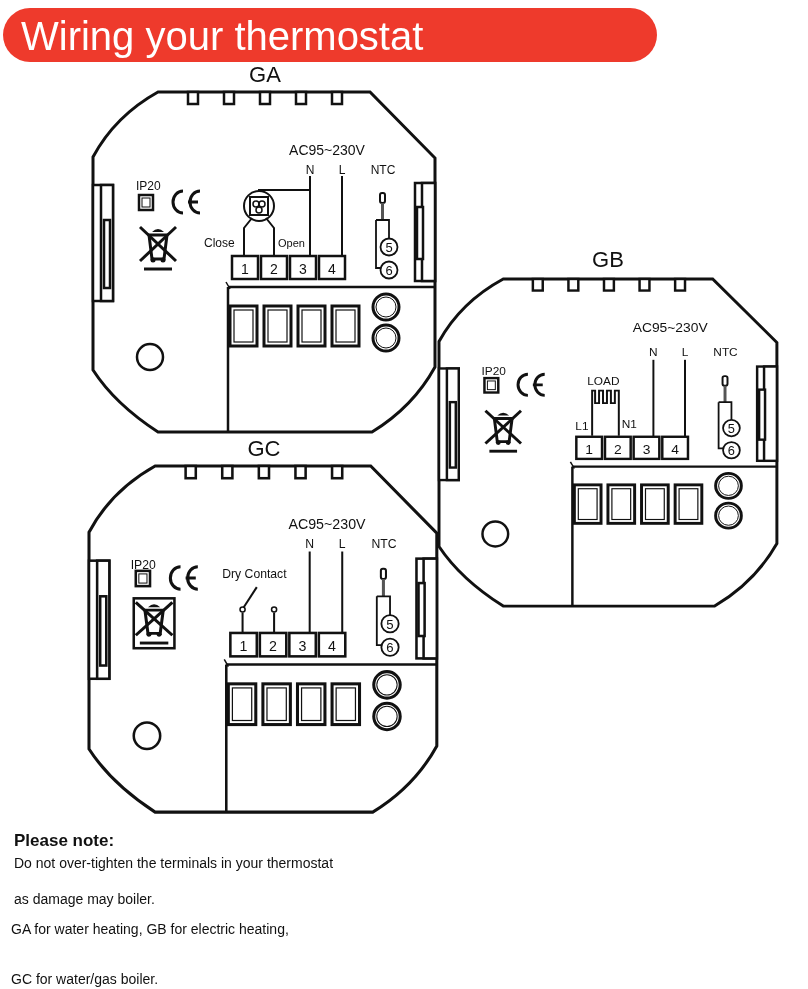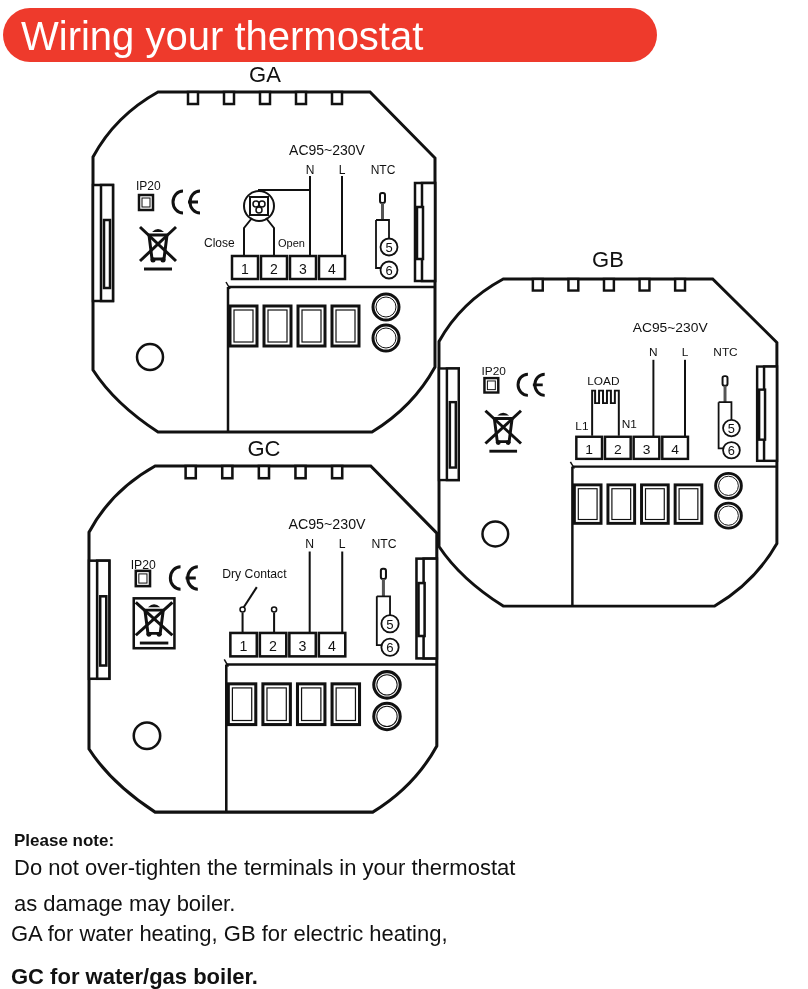--- a/index.html
+++ b/index.html
@@ -8,21 +8,21 @@
   .top-ghost { position: absolute; left: 0; top: 0; width: 808px; height: 8px; background: #fff; }
   .banner { position: absolute; left: 3px; top: 8px; width: 654px; height: 54px;
             background: #ee3a2c; border-radius: 27px; }
   .banner-title { position: absolute; left: 18px; top: 4px; font-size: 40px; color: #ffffff;
                   line-height: 48px; letter-spacing: 0px; white-space: nowrap; }
   svg.diagram { position: absolute; left: 0; top: 0; }
   .board-label { font-family: "Liberation Sans", sans-serif; font-size: 22px; fill: #111; }
   .lbl { font-family: "Liberation Sans", sans-serif; fill: #111; }
   .notes { position: absolute; left: 10px; top: 818px; width: 780px; }
   .note-heading { position: absolute; left: 4px; top: 13px; font-weight: bold; font-size: 17px; }
-  .note-line { position: absolute; font-size: 22px; white-space: nowrap; }
+  .note-line { position: absolute; font-size: 14px; white-space: nowrap; }
 </style>
 </head>
 <body>
 
 <div class="top-ghost"></div>
 <div class="banner">
   <div class="banner-title">Wiring your thermostat</div>
 </div>
 
 <svg class="diagram" width="808" height="989" viewBox="0 0 808 989" xmlns="http://www.w3.org/2000/svg">
@@ -201,14 +201,14 @@
       <text class="lbl" x="296" y="183" font-size="13" text-anchor="middle">6</text>
     </g>
   </g>
 </svg>
 
 <div class="notes">
   <div class="note-heading">Please note:</div>
   <div class="note-line" style="left:4px; top:37px;">Do not over-tighten the terminals in your thermostat</div>
   <div class="note-line" style="left:4px; top:73px;">as damage may boiler.</div>
   <div class="note-line" style="left:1px; top:103px;">GA for water heating, GB for electric heating,</div>
-  <div class="note-line" style="left:1px; top:146px;font-weight:bold;">GC for water/gas boiler.</div>
+  <div class="note-line" style="left:1px; top:153px;">GC for water/gas boiler.</div>
 </div>
 
 </body></html>

